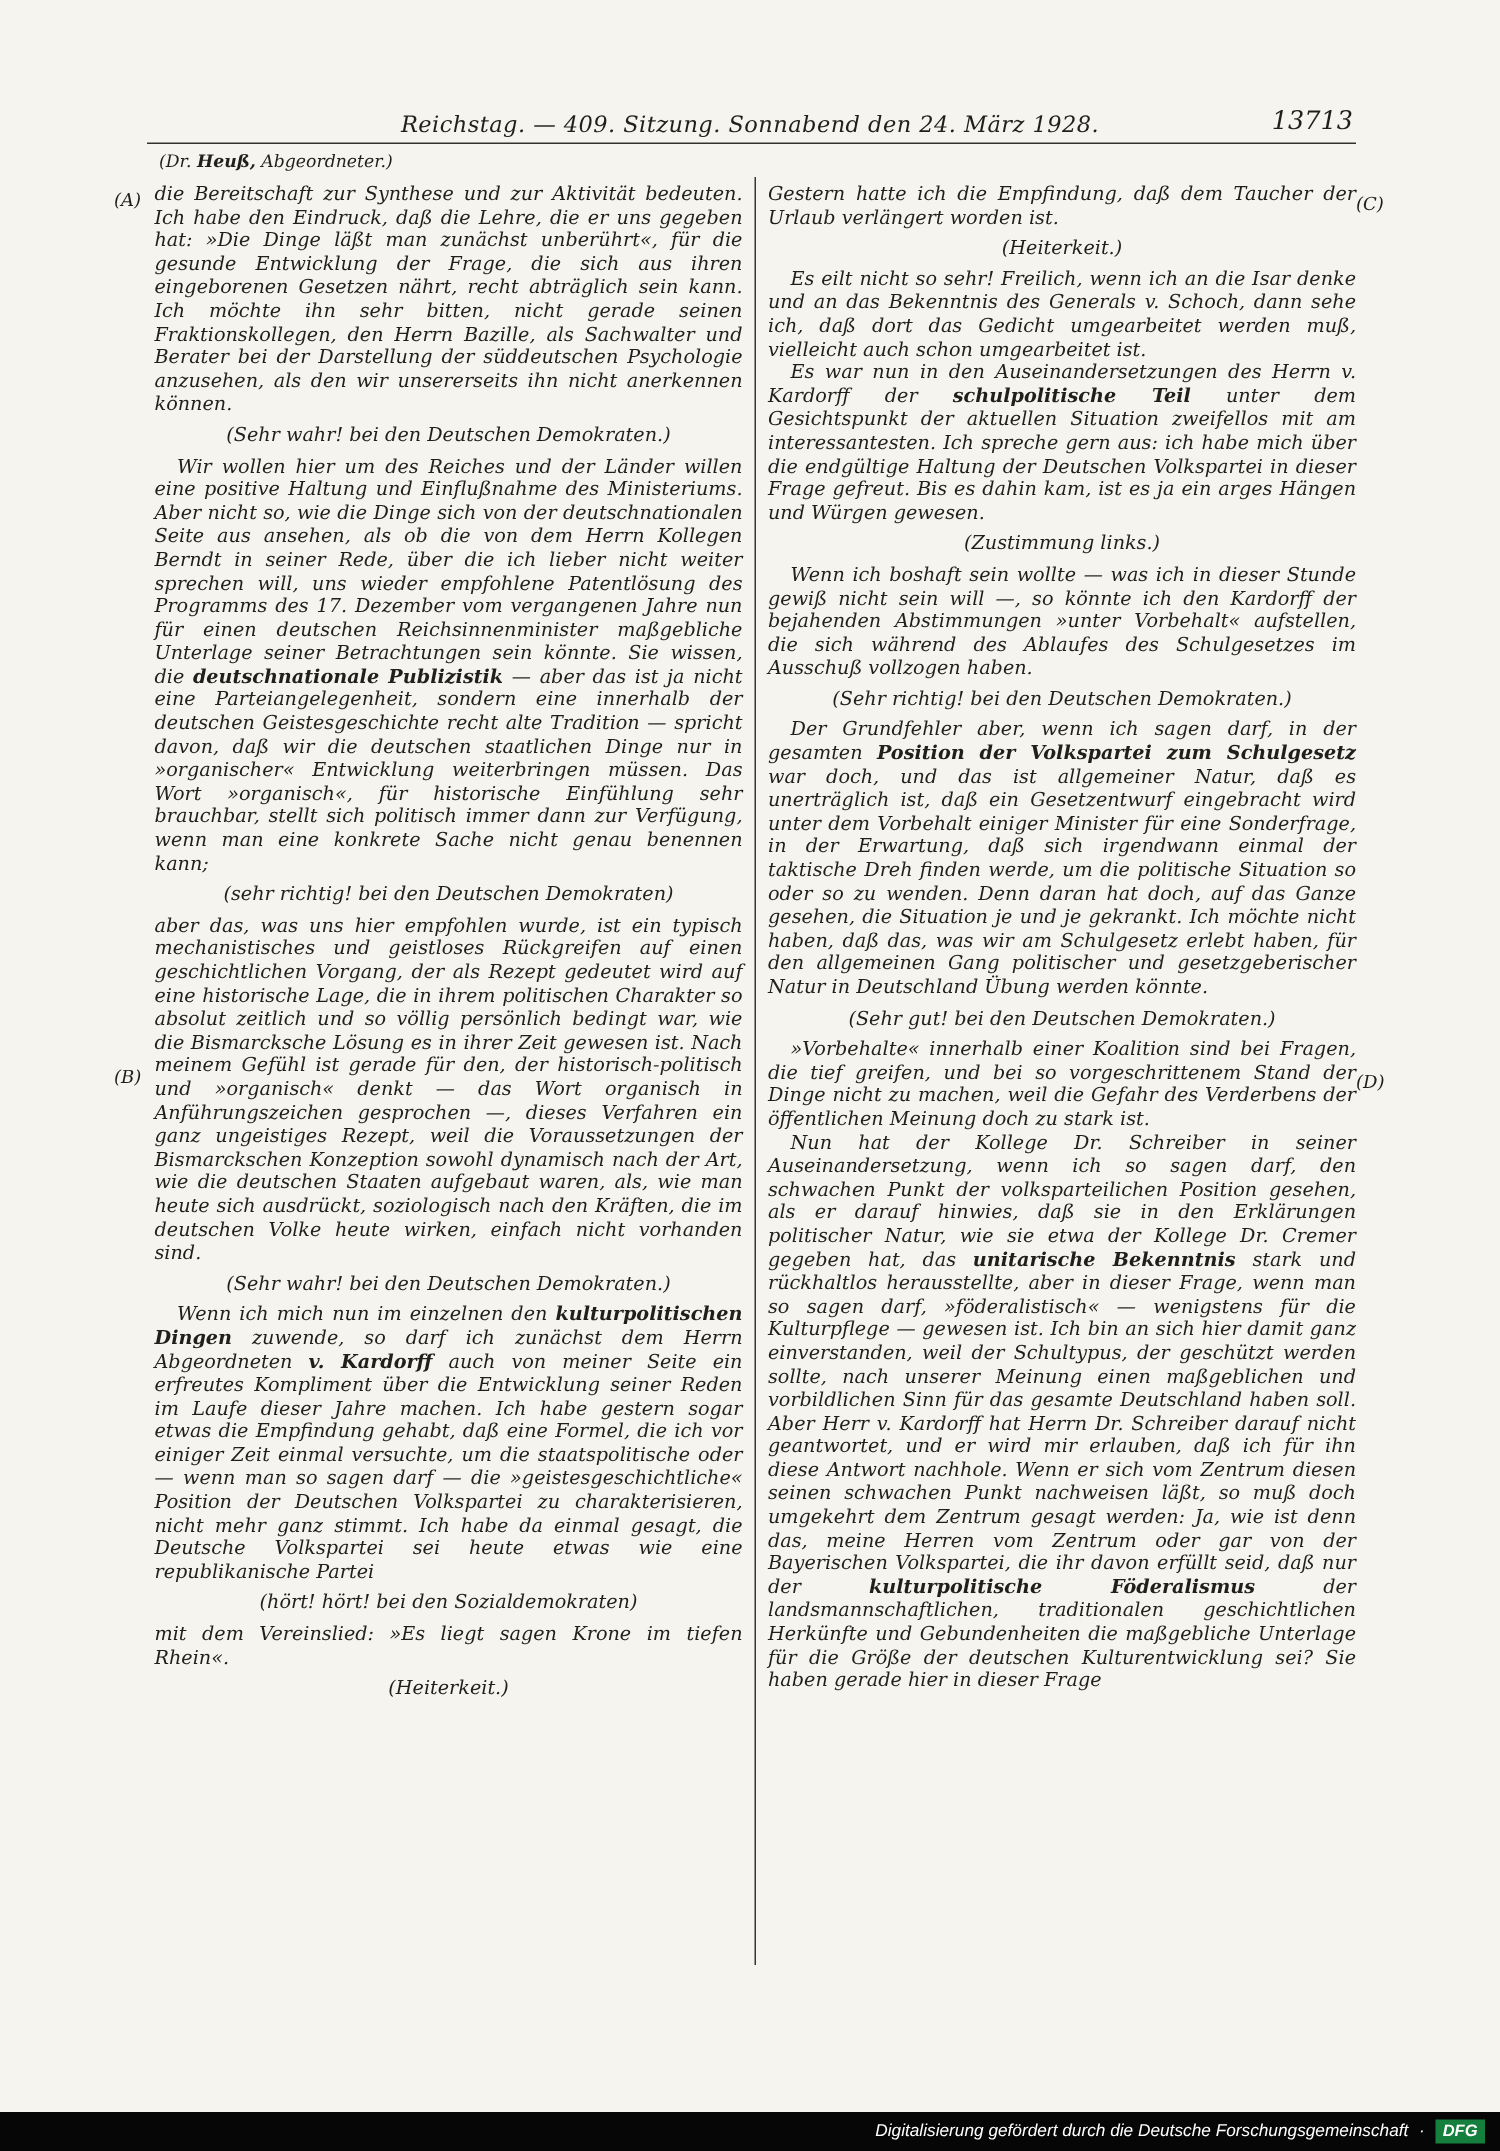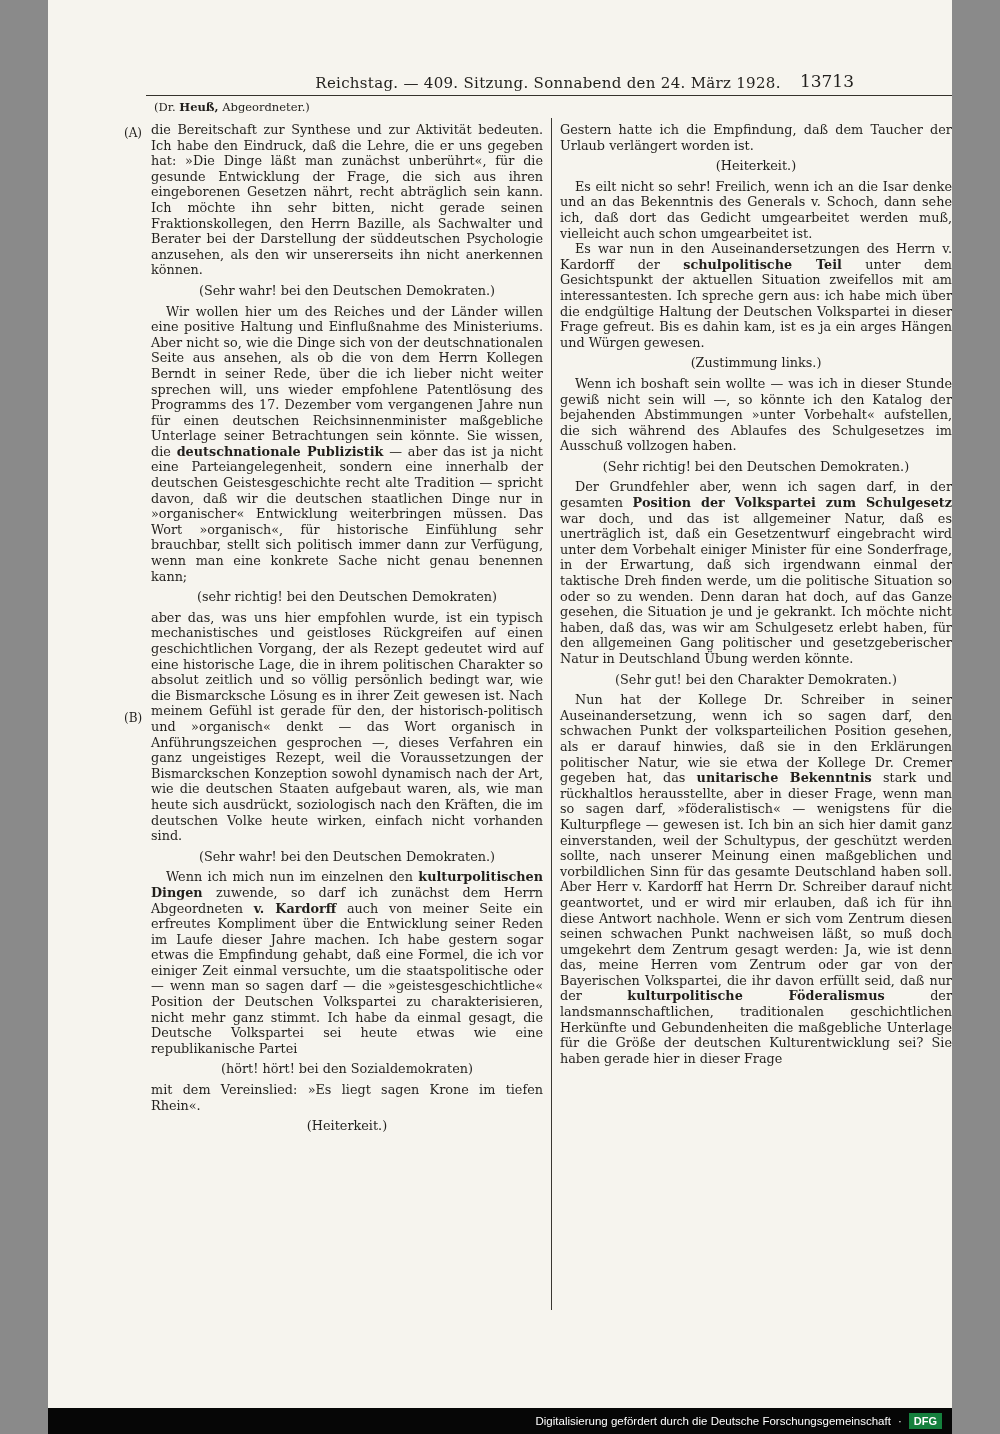--- a/index.html
+++ b/index.html
@@ -2,28 +2,29 @@
 <html lang="de"><head>
 <meta charset="utf-8">
 <style>
   html, body {
     margin: 0;
     padding: 0;
     background: #8a8a8a;
   }
   .page {
     position: relative;
-    width: 904px;
+    width: 1000px;
     height: 1434px;
     margin: 0 auto;
     background: linear-gradient(90deg, #edebe3 0%, #f6f4ee 5%, #f6f4ee 95%, #ecead F 100%);
     background-color: #f6f4ee;
     color: #211f1c;
     font-family: "DejaVu Serif", "Liberation Serif", serif;
     overflow: hidden;
+    font-style: italic;
   }
   .header-title {
     position: absolute;
     top: 74px;
     left: 100px;
     width: 800px;
     text-align: center;
     font-size: 15px;
     letter-spacing: 0.3px;
     white-space: nowrap;
@@ -140,24 +141,25 @@
       <p class="body-first"><span>mit dem Vereinslied: »Es liegt sagen Krone im tiefen Rhein«.</span></p>
       <p class="interjection"><span>(Heiterkeit.)</span></p>
     </div>
   <div class="divider"></div>
   <div class="col col-right">
       <p class="body-first"><span>Gestern hatte ich die Empfindung, daß dem Taucher der Urlaub verlängert worden ist.</span></p>
       <p class="interjection"><span>(Heiterkeit.)</span></p>
       <p class="body"><span>Es eilt nicht so sehr! Freilich, wenn ich an die Isar denke und an das Bekenntnis des Generals v. Schoch, dann sehe ich, daß dort das Gedicht umgearbeitet werden muß, vielleicht auch schon umgearbeitet ist.</span></p>
       <p class="body"><span>Es war nun in den Auseinandersetzungen des Herrn v. Kardorff der </span><b>schulpolitische Teil</b><span> unter dem Gesichtspunkt der aktuellen Situation zweifellos mit am interessantesten. Ich spreche gern aus: ich habe mich über die endgültige Haltung der Deutschen Volkspartei in dieser Frage gefreut. Bis es dahin kam, ist es ja ein arges Hängen und Würgen gewesen.</span></p>
       <p class="interjection"><span>(Zustimmung links.)</span></p>
-      <p class="body"><span>Wenn ich boshaft sein wollte — was ich in dieser Stunde gewiß nicht sein will —, so könnte ich den Katalog der bejahenden Abstimmungen »unter Vorbehalt« aufstellen, die sich während des Ablaufes des Schulgesetzes im Ausschuß vollzogen haben.</span></p>
+      <p class="body"><span>Wenn ich boshaft sein wollte — was ich in dieser Stunde gewiß nicht sein will —, so könnte ich den Kardorff der bejahenden Abstimmungen »unter Vorbehalt« aufstellen, die sich während des Ablaufes des Schulgesetzes im Ausschuß vollzogen haben.</span></p>
       <p class="interjection"><span>(Sehr richtig! bei den Deutschen Demokraten.)</span></p>
       <p class="body"><span>Der Grundfehler aber, wenn ich sagen darf, in der gesamten </span><b>Position der Volkspartei zum Schulgesetz</b><span> war doch, und das ist allgemeiner Natur, daß es unerträglich ist, daß ein Gesetzentwurf eingebracht wird unter dem Vorbehalt einiger Minister für eine Sonderfrage, in der Erwartung, daß sich irgendwann einmal der taktische Dreh finden werde, um die politische Situation so oder so zu wenden. Denn daran hat doch, auf das Ganze gesehen, die Situation je und je gekrankt. Ich möchte nicht haben, daß das, was wir am Schulgesetz erlebt haben, für den allgemeinen Gang politischer und gesetzgeberischer Natur in Deutschland Übung werden könnte.</span></p>
-      <p class="interjection"><span>(Sehr gut! bei den Charakter Demokraten.)</span></p>
+      <p class="interjection"><span>(Sehr gut! bei den Deutschen Demokraten.)</span></p>
+      <p class="body"><span>»Vorbehalte« innerhalb einer Koalition sind bei Fragen, die tief greifen, und bei so vorgeschrittenem Stand der Dinge nicht zu machen, weil die Gefahr des Verderbens der öffentlichen Meinung doch zu stark ist.</span></p>
       <p class="body"><span>Nun hat der Kollege Dr. Schreiber in seiner Auseinandersetzung, wenn ich so sagen darf, den schwachen Punkt der volksparteilichen Position gesehen, als er darauf hinwies, daß sie in den Erklärungen politischer Natur, wie sie etwa der Kollege Dr. Cremer gegeben hat, das </span><b>unitarische Bekenntnis</b><span> stark und rückhaltlos herausstellte, aber in dieser Frage, wenn man so sagen darf, »föderalistisch« — wenigstens für die Kulturpflege — gewesen ist. Ich bin an sich hier damit ganz einverstanden, weil der Schultypus, der geschützt werden sollte, nach unserer Meinung einen maßgeblichen und vorbildlichen Sinn für das gesamte Deutschland haben soll. Aber Herr v. Kardorff hat Herrn Dr. Schreiber darauf nicht geantwortet, und er wird mir erlauben, daß ich für ihn diese Antwort nachhole. Wenn er sich vom Zentrum diesen seinen schwachen Punkt nachweisen läßt, so muß doch umgekehrt dem Zentrum gesagt werden: Ja, wie ist denn das, meine Herren vom Zentrum oder gar von der Bayerischen Volkspartei, die ihr davon erfüllt seid, daß nur der </span><b>kulturpolitische Föderalismus</b><span> der landsmannschaftlichen, traditionalen geschichtlichen Herkünfte und Gebundenheiten die maßgebliche Unterlage für die Größe der deutschen Kulturentwicklung sei? Sie haben gerade hier in dieser Frage</span></p>
     </div>
 
   <div class="footer">
     <span class="footer-text">Digitalisierung gefördert durch die Deutsche Forschungsgemeinschaft</span>
     <span class="footer-sep">·</span>
     <span class="dfg-logo" style="background: #15803d;">DFG</span>
   </div>
 
 </div>

